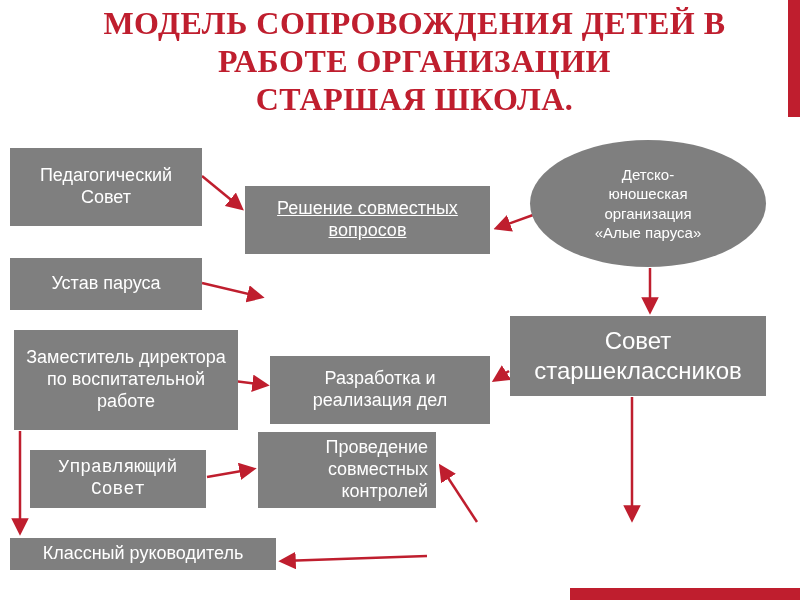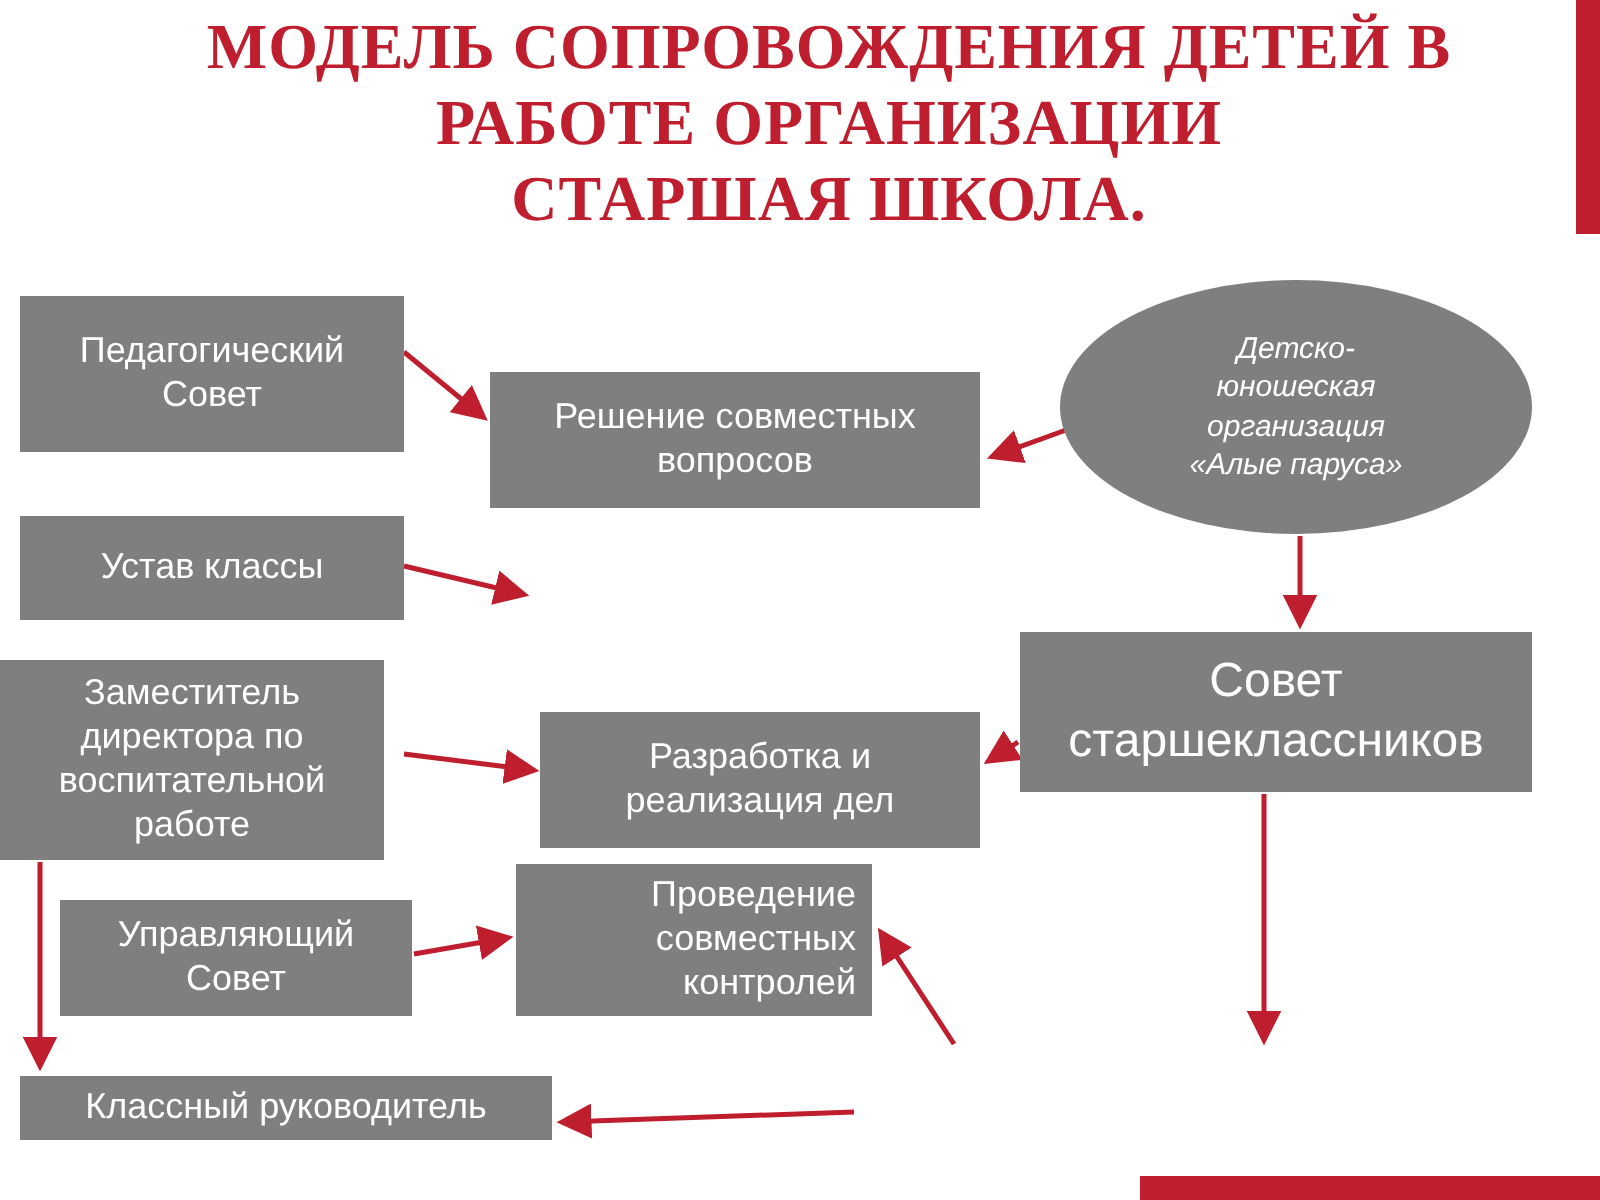--- a/index.html
+++ b/index.html
@@ -25,21 +25,21 @@
     text-align:center;
     font-size:18px; line-height:1.22;
     padding:2px 8px;
   }
   .node.big { font-size:24px; line-height:1.25; }
   .ellipse {
     border-radius:50%;
     font-size:15px; line-height:1.3;
     padding:0;
   }
-  .ellipse .etext { width:120px;font-style:italic; }
+  .ellipse .etext { width:120px; }
   .accent-bar { position:absolute; background:#bf1e2e; }
   .bar-right  { left:788; top:0; width:12px; height:117px; left:788px; }
   .bar-bottom { left:570px; top:588px; width:230px; height:12px; }
   .connectors {
     position:absolute; left:0; top:0; width:800px; height:600px;
     pointer-events:none;
   }
   .connectors line { stroke:#bf1e2e; stroke-width:2.5; }
 </style>
 </head>
@@ -70,29 +70,29 @@
     <line x1="650" y1="268" x2="650" y2="311" marker-end="url(#ah)"></line>
     <line x1="632" y1="397" x2="632" y2="519" marker-end="url(#ah)"></line>
     <line x1="207" y1="477" x2="253" y2="469" marker-end="url(#ah)"></line>
     <line x1="477" y1="522" x2="441" y2="467" marker-end="url(#ah)"></line>
     <line x1="427" y1="556" x2="282" y2="561" marker-end="url(#ah)"></line>
     <line x1="20" y1="431" x2="20" y2="532" marker-end="url(#ah)"></line>
   </svg>
 
   <div class="node" style="left:10px; top:148px; width:192px; height:78px;">Педагогический Совет</div>
 
-  <div class="node" style="left:10px; top:258px; width:192px; height:52px;">Устав классы</div>
+  <div class="node" style="left:10px; top:258px; width:192px; height:52px;">Устав паруса</div>
 
-  <div class="node" style="left:0; top:330px; width:192px; height:100px;">Заместитель директора по воспитательной работе</div>
+  <div class="node" style="left:14px; top:330px; width:224px; height:100px;">Заместитель директора по воспитательной работе</div>
 
-  <div class="node" style="left:30px; top:450px; width:176px; height:58px; padding:2px 12px;">Управляющий Совет</div>
+  <div class="node" style="left:30px; top:450px; width:176px; height:58px; padding:2px 12px;font-family:Liberation Mono, monospace;">Управляющий Совет</div>
 
   <div class="node" style="left:10px; top:538px; width:266px; height:32px;">Классный руководитель</div>
 
-  <div class="node" style="left:245px; top:186px; width:245px; height:68px;">Решение совместных вопросов</div>
+  <div class="node" style="left:245px; top:186px; width:245px; height:68px;text-decoration:underline;">Решение совместных вопросов</div>
 
 
   <div class="node" style="left:270px; top:356px; width:220px; height:68px;">Разработка и реализация дел</div>
 
   <div class="node" style="left:258px; top:432px; width:178px; height:76px;text-align:right;">Проведение совместных контролей</div>
 
   <div class="node ellipse" style="left:530px; top:140px; width:236px; height:127px;">
     <div class="etext">Детско-юношеская организация «Алые паруса»</div>
   </div>
 

